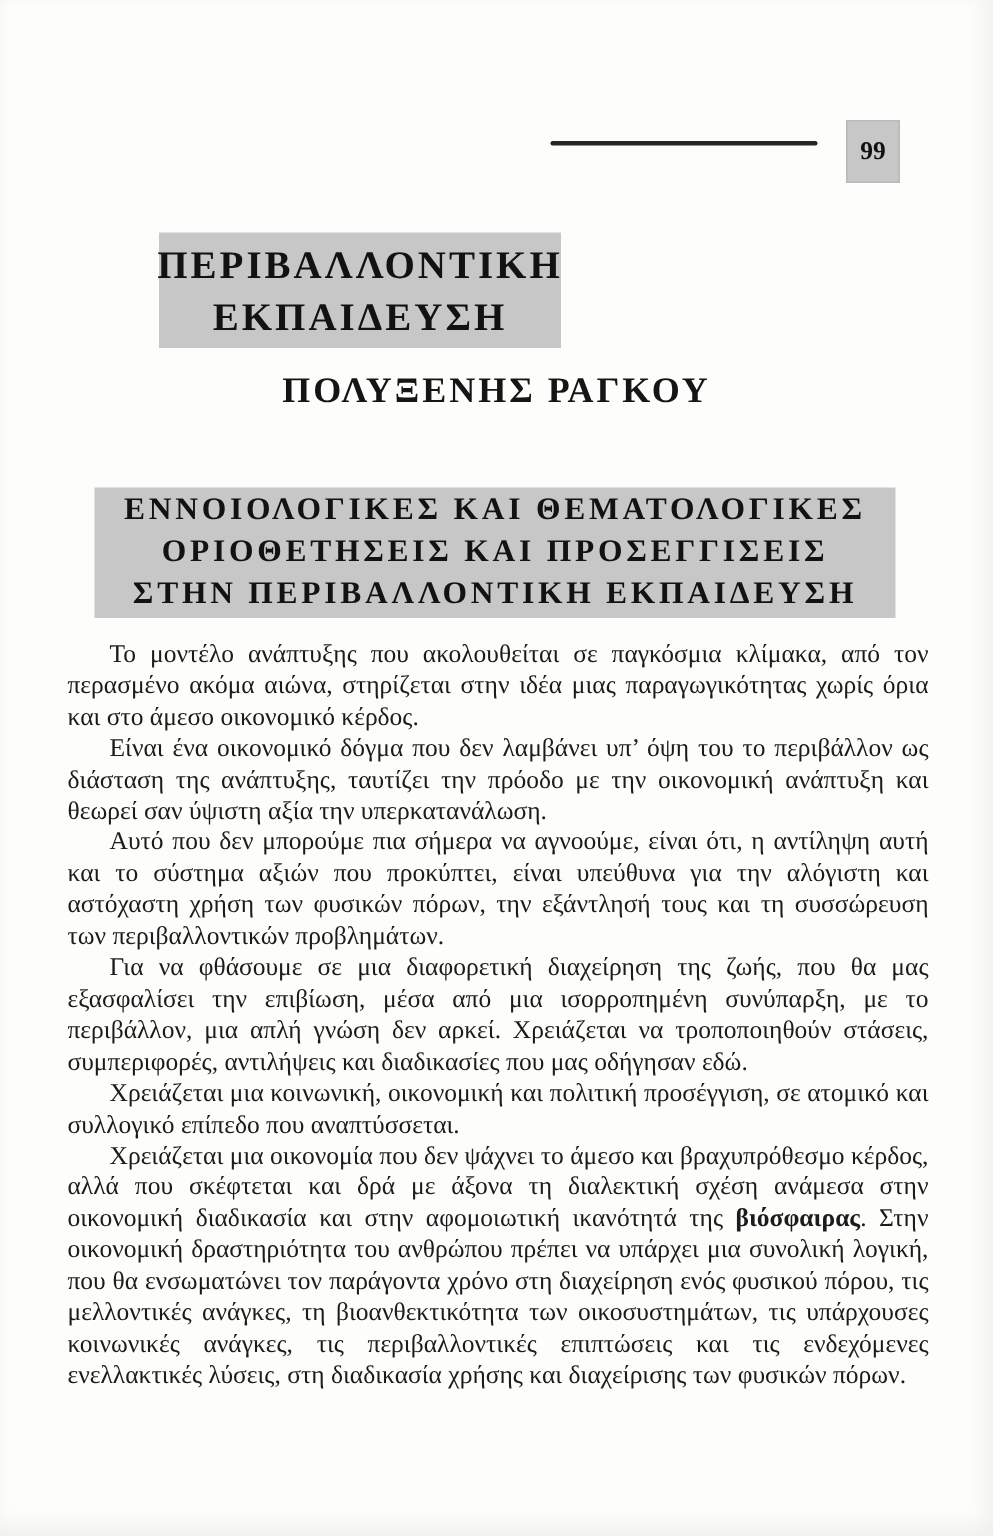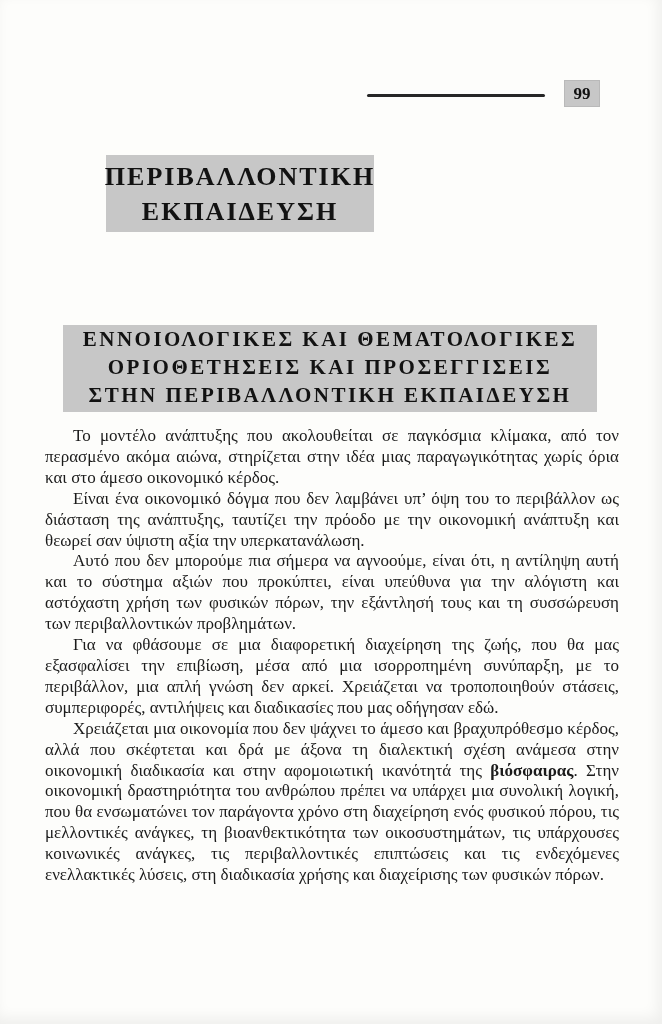--- a/index.html
+++ b/index.html
@@ -25,21 +25,21 @@
     width: 178px;
     height: 3px;
     background: #262626;
     border-radius: 2px;
   }
   .page-number-box {
     position: absolute;
     left: 564px;
     top: 80px;
     width: 36px;
-    height: 27px;
+    height: 42px;
     background: #c7c7c7;
     display: flex;
     align-items: center;
     justify-content: center;
     font-weight: bold;
     font-size: 17px;
     color: #111;
     box-shadow: 0 0 0 1px #b9b9b9 inset;
   }
   .title-box {
@@ -120,28 +120,30 @@
 
   <div class="page-number-box">
     <span>99</span>
   </div>
 
   <div class="title-box">
     <span class="title-line">ΠΕΡΙΒΑΛΛΟΝΤΙΚΗ</span>
     <span class="title-line">ΕΚΠΑΙΔΕΥΣΗ</span>
   </div>
 
+  <div class="author-line">ΠΟΛΥΞΕΝΗΣ ΡΑΓΚΟΥ</div>
 
   <div class="section-box">
     <span class="section-line">ΕΝΝΟΙΟΛΟΓΙΚΕΣ ΚΑΙ ΘΕΜΑΤΟΛΟΓΙΚΕΣ</span>
     <span class="section-line">ΟΡΙΟΘΕΤΗΣΕΙΣ ΚΑΙ ΠΡΟΣΕΓΓΙΣΕΙΣ</span>
     <span class="section-line">ΣΤΗΝ ΠΕΡΙΒΑΛΛΟΝΤΙΚΗ ΕΚΠΑΙΔΕΥΣΗ</span>
   </div>
 
   <div class="body-text">
       <p><span>Το μοντέλο ανάπτυξης που ακολουθείται σε παγκόσμια κλίμακα, από τον περασμένο ακόμα αιώνα, στηρίζεται στην ιδέα μιας παραγωγικότητας χωρίς όρια και στο άμεσο οικονομικό κέρδος.</span></p>
       <p><span>Είναι ένα οικονομικό δόγμα που δεν λαμβάνει υπ’ όψη του το περιβάλλον ως διάσταση της ανάπτυξης, ταυτίζει την πρόοδο με την οικονομική ανάπτυξη και θεωρεί σαν ύψιστη αξία την υπερκατανάλωση.</span></p>
       <p><span>Αυτό που δεν μπορούμε πια σήμερα να αγνοούμε, είναι ότι, η αντίληψη αυτή και το σύστημα αξιών που προκύπτει, είναι υπεύθυνα για την αλόγιστη και αστόχαστη χρήση των φυσικών πόρων, την εξάντλησή τους και τη συσσώρευση των περιβαλλοντικών προβλημάτων.</span></p>
       <p><span>Για να φθάσουμε σε μια διαφορετική διαχείρηση της ζωής, που θα μας εξασφαλίσει την επιβίωση, μέσα από μια ισορροπημένη συνύπαρξη, με το περιβάλλον, μια απλή γνώση δεν αρκεί. Χρειάζεται να τροποποιηθούν στάσεις, συμπεριφορές, αντιλήψεις και διαδικασίες που μας οδήγησαν εδώ.</span></p>
+      <p><span>Χρειάζεται μια κοινωνική, οικονομική και πολιτική προσέγγιση, σε ατομικό και συλλογικό επίπεδο που αναπτύσσεται.</span></p>
       <p><span>Χρειάζεται μια οικονομία που δεν ψάχνει το άμεσο και βραχυπρόθεσμο κέρδος, αλλά που σκέφτεται και δρά με άξονα τη διαλεκτική σχέση ανάμεσα στην οικονομική διαδικασία και στην αφομοιωτική ικανότητά της </span><b>βιόσφαιρας</b><span>. Στην οικονομική δραστηριότητα του ανθρώπου πρέπει να υπάρχει μια συνολική λογική, που θα ενσωματώνει τον παράγοντα χρόνο στη διαχείρηση ενός φυσικού πόρου, τις μελλοντικές ανάγκες, τη βιοανθεκτικότητα των οικοσυστημάτων, τις υπάρχουσες κοινωνικές ανάγκες, τις περιβαλλοντικές επιπτώσεις και τις ενδεχόμενες ενελλακτικές λύσεις, στη διαδικασία χρήσης και διαχείρισης των φυσικών πόρων.</span></p>
     </div>
 
 </div>
 
 </body></html>

